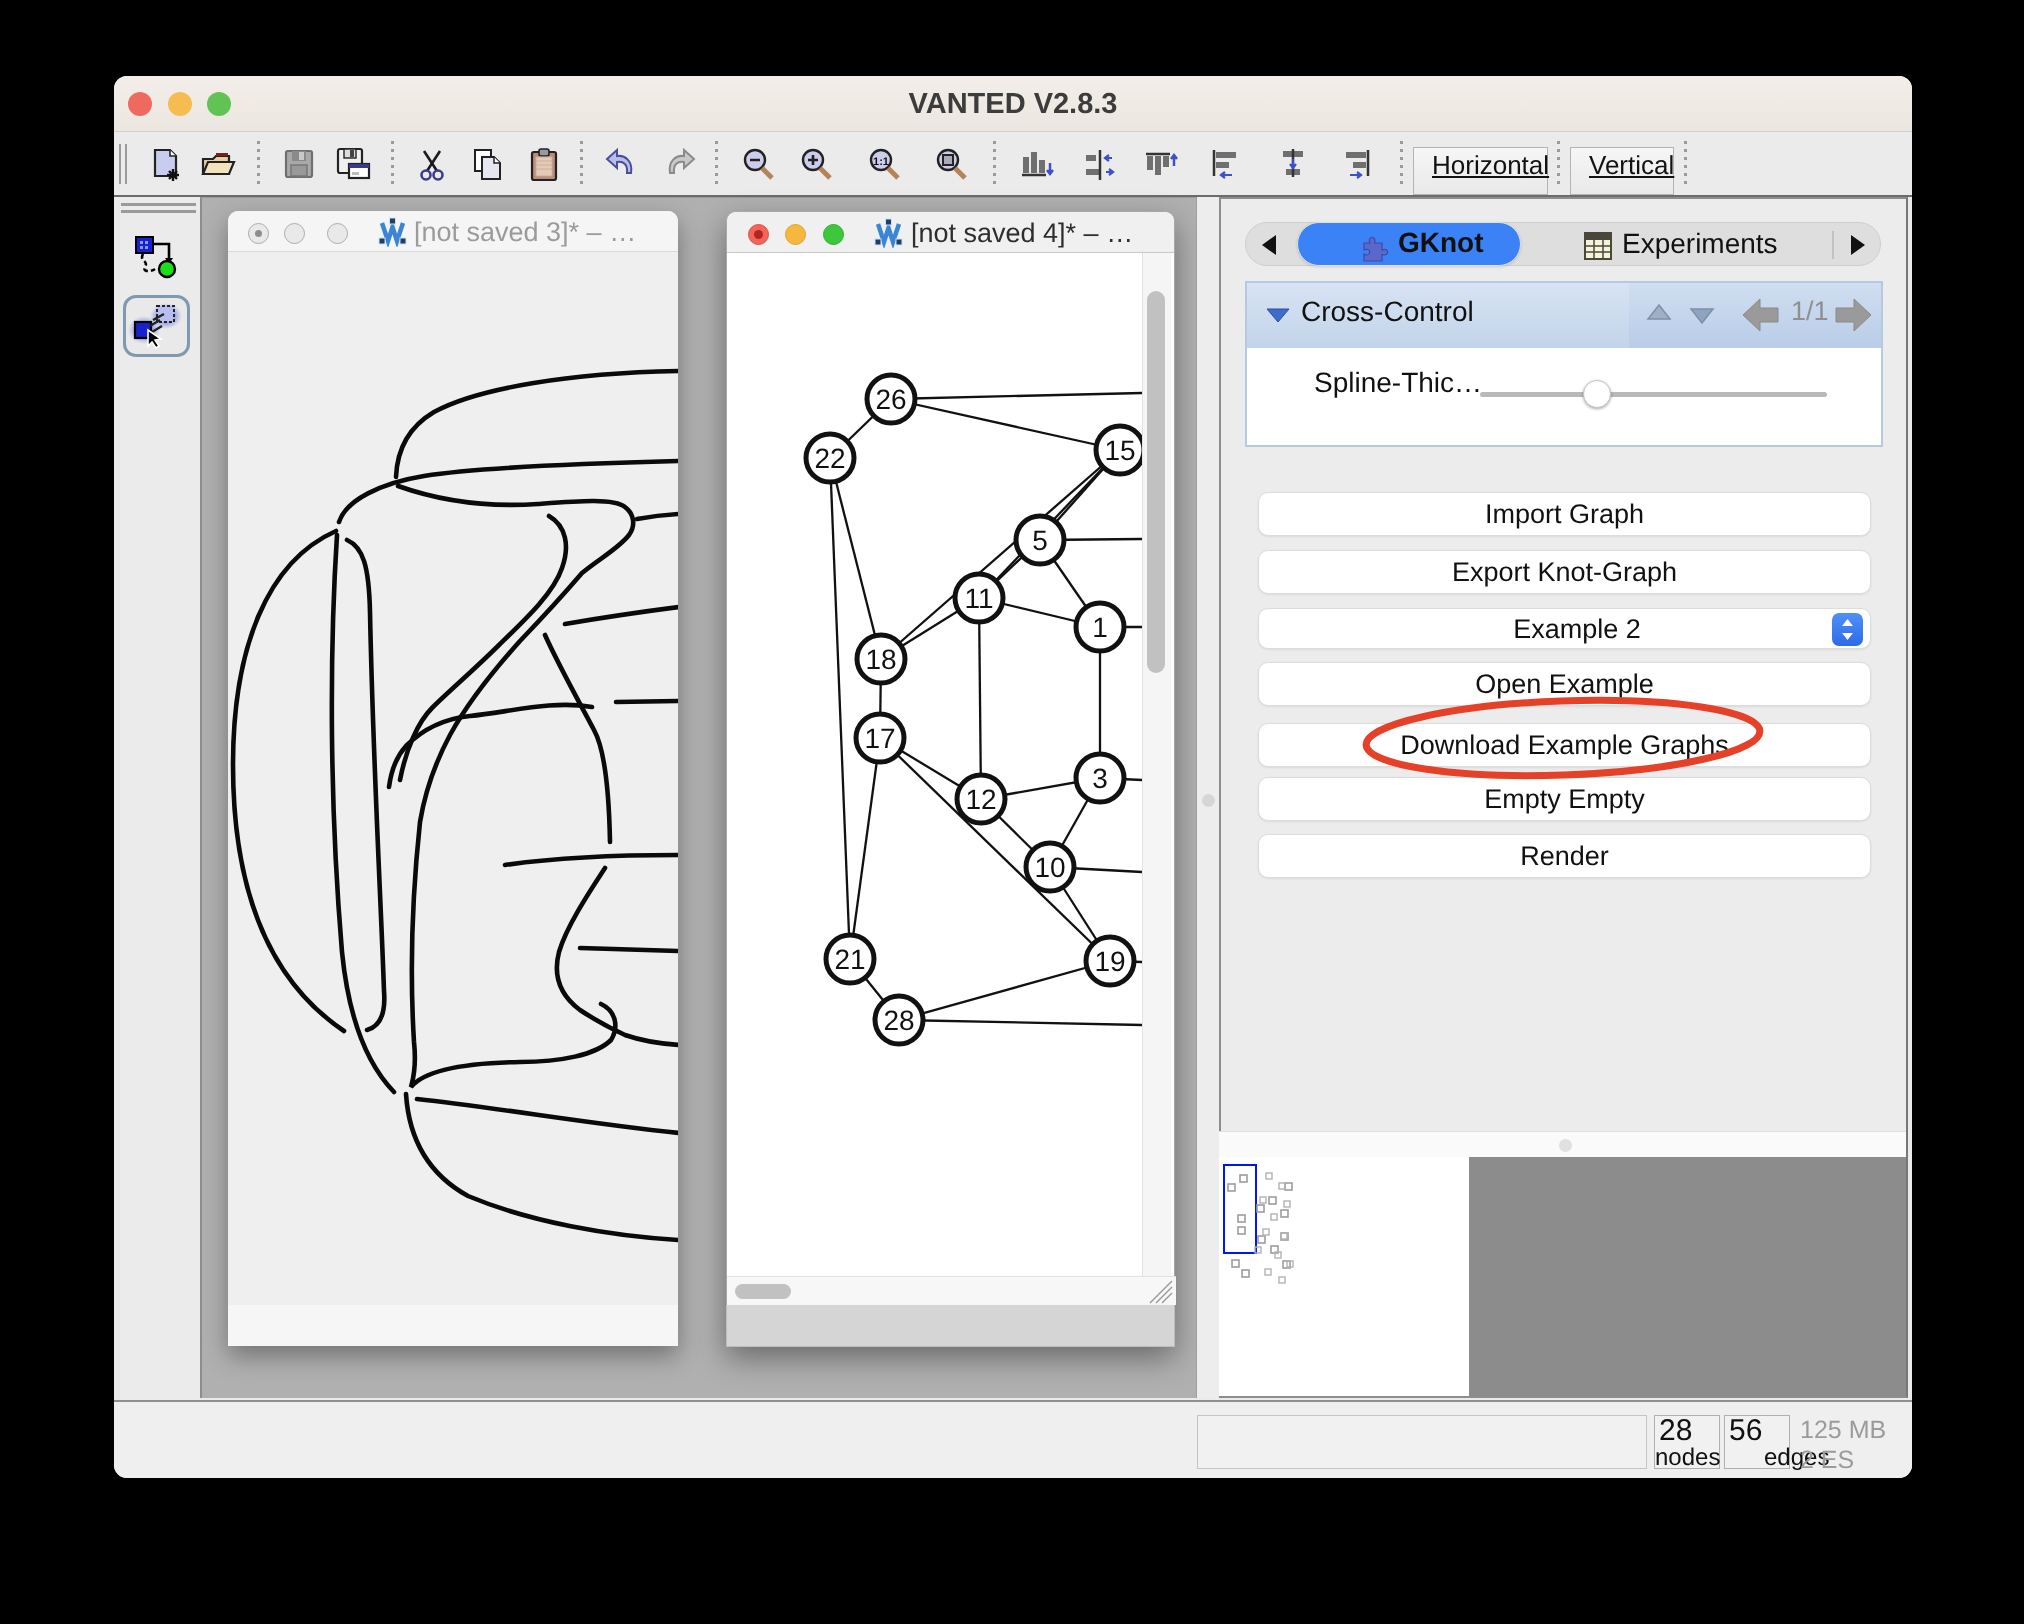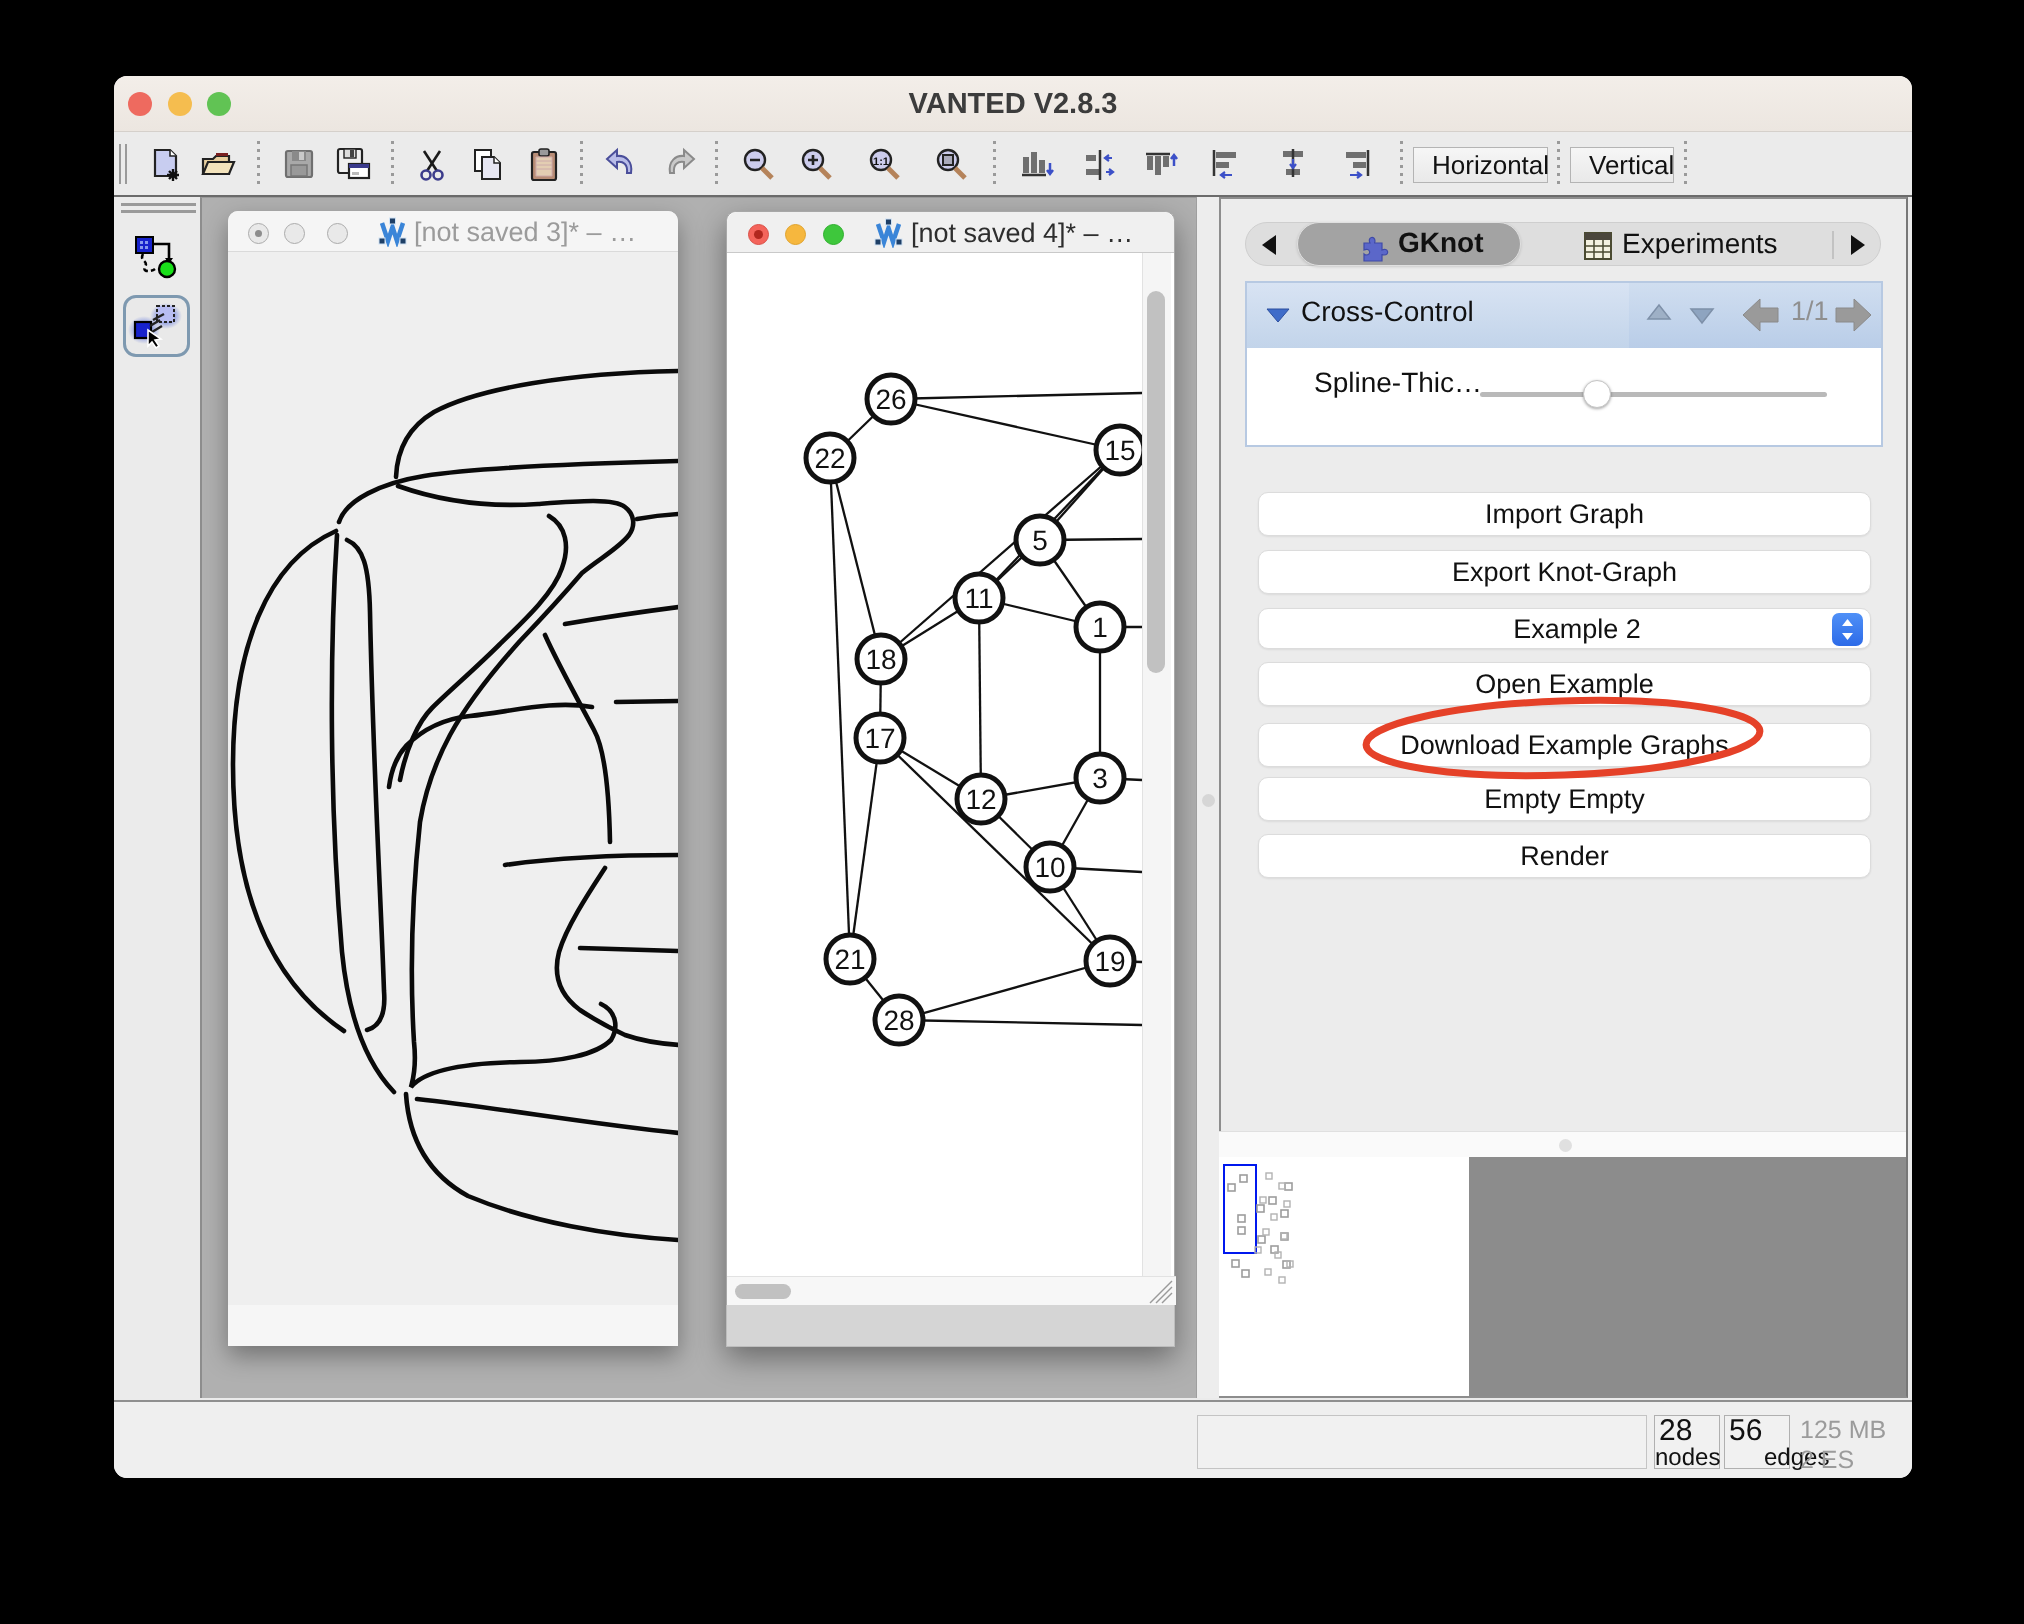--- a/index.html
+++ b/index.html
@@ -6,21 +6,21 @@
 body{font-family:"Liberation Sans",sans-serif;-webkit-font-smoothing:antialiased;text-rendering:geometricPrecision;}
 #win{position:absolute;left:114px;top:76px;width:1798px;height:1402px;background:#ebebeb;border-radius:13px;overflow:hidden;}
 #titlebar{position:absolute;left:0;top:0;width:1798px;height:56px;background:linear-gradient(#f3eee9,#ece6e0);border-bottom:1px solid #d5d0cb;}
 .tl{position:absolute;top:16px;width:24px;height:24px;border-radius:50%;}
 #title{position:absolute;top:0;left:0;width:1798px;height:56px;line-height:56px;text-align:center;font-size:29px;font-weight:bold;color:#3c3c3c;}
 #toolbar{position:absolute;left:0;top:57px;width:1798px;height:62px;background:#ebebeb;}
 #mainedge{position:absolute;left:0;top:119px;width:1798px;height:2px;background:#6b6b6b;}
 .sep{position:absolute;top:8px;height:46px;width:3px;background-image:repeating-linear-gradient(to bottom,#9a9a9a 0 3px,transparent 3px 8px);}
 .ticon{position:absolute;top:14px;}
 #handle{position:absolute;left:5px;top:11px;width:8px;height:40px;border-left:2px solid #9a9a9a;border-right:2px solid #9a9a9a;}
-.tbtn{position:absolute;top:14px;height:36px;border:1px solid #b4b4b4;background:linear-gradient(#f6f6f6,#e9e9e9);font-size:26px;color:#111;text-align:right;line-height:34px;padding:0 18px;}
+.tbtn{position:absolute;top:14px;height:48px;border:1px solid #b4b4b4;background:linear-gradient(#f6f6f6,#e9e9e9);font-size:26px;color:#111;text-align:right;line-height:34px;padding:0 18px;text-decoration:underline;}
 #sidebar{position:absolute;left:0;top:121px;width:86px;height:1201px;background:#ebebeb;}
 #desktop{position:absolute;left:86px;top:121px;width:996px;height:1201px;background:#b0b0b0;border-left:2px solid #8d8d8d;border-top:1px solid #9a9a9a;}
 #divstrip{position:absolute;left:1082px;top:121px;width:23px;height:1201px;background:#ededed;border-left:1px solid #9f9f9f;}
 #panel{position:absolute;left:1105px;top:121px;width:689px;height:1201px;background:#ececec;border:2px solid #8d8d8d;border-right:2px solid #777;}
 #statusbar{position:absolute;left:0;top:1324px;width:1798px;height:78px;background:#efefef;border-top:2px solid #8f8f8f;}
 .frame{position:absolute;border-radius:10px 10px 0 0;}
 .ftitle{position:absolute;left:0;top:0;width:100%;height:41px;border-radius:10px 10px 0 0;}
 .fc{position:absolute;top:12px;width:21px;height:21px;border-radius:50%;}
 .flabel{position:absolute;top:0;height:41px;line-height:42px;font-size:27px;}
 .node{fill:#fff;stroke:#111;stroke-width:5px;}
@@ -353,21 +353,21 @@
     </div>
   </div>
   <div id="divstrip">
       <div style="position:absolute;left:5px;top:597px;width:13px;height:13px;border-radius:50%;background:#d6d6d6;"></div>
     </div>
   <div id="panel">
     <div style="position:absolute;left:24px;top:23px;width:636px;height:44px;border-radius:22px;background:#dedede;border:1px solid #cecece;">
       <svg style="position:absolute;left:11px;top:10px;" width="24" height="24">
           <path d="M 19,2 L 5,12 L 19,22 Z" fill="#111"></path>
         </svg>
-      <div style="position:absolute;left:51px;top:-1px;width:224px;height:44px;background:#a3a3a3;border-radius:22px;border:1px solid #e0e0e0;box-shadow:0 1px 3px rgba(0,0,0,0.15);">
+      <div style="position:absolute;left:51px;top:-1px;width:224px;height:44px;background:#3b82f6;border-radius:22px;border:1px solid #e0e0e0;box-shadow:0 1px 3px rgba(0,0,0,0.15);">
         <svg style="position:absolute;left:60px;top:7px;" width="32" height="32" viewBox="0 0 32 32">
             <path d="M6 13 h6 c-3-6 5-8 5-2 c0,1 0,2 -1,2 h8 v7 c6-3 8,5 2,5 c-1,0 -2,0 -2-1 v7 h-18 v-7 c0,0 1,1 2,1 c6,0 4-8 -2-5 z" fill="#5b67c9" stroke="#3f4aa8" stroke-width="1.2"></path>
           </svg>
         <div style="position:absolute;left:100px;top:4px;font-size:28px;font-weight:bold;color:#111;">GKnot</div>
       </div>
       <svg style="position:absolute;left:336px;top:7px;" width="32" height="32" viewBox="0 0 32 32">
           <rect x="3" y="3" width="26" height="26" fill="#f5f2e0" stroke="#4a4a30" stroke-width="2"></rect>
           <rect x="3" y="3" width="26" height="7" fill="#4a463c"></rect>
           <line x1="12" y1="10" x2="12" y2="29" stroke="#4a4a30" stroke-width="1.5"></line>
           <line x1="21" y1="10" x2="21" y2="29" stroke="#4a4a30" stroke-width="1.5"></line>

